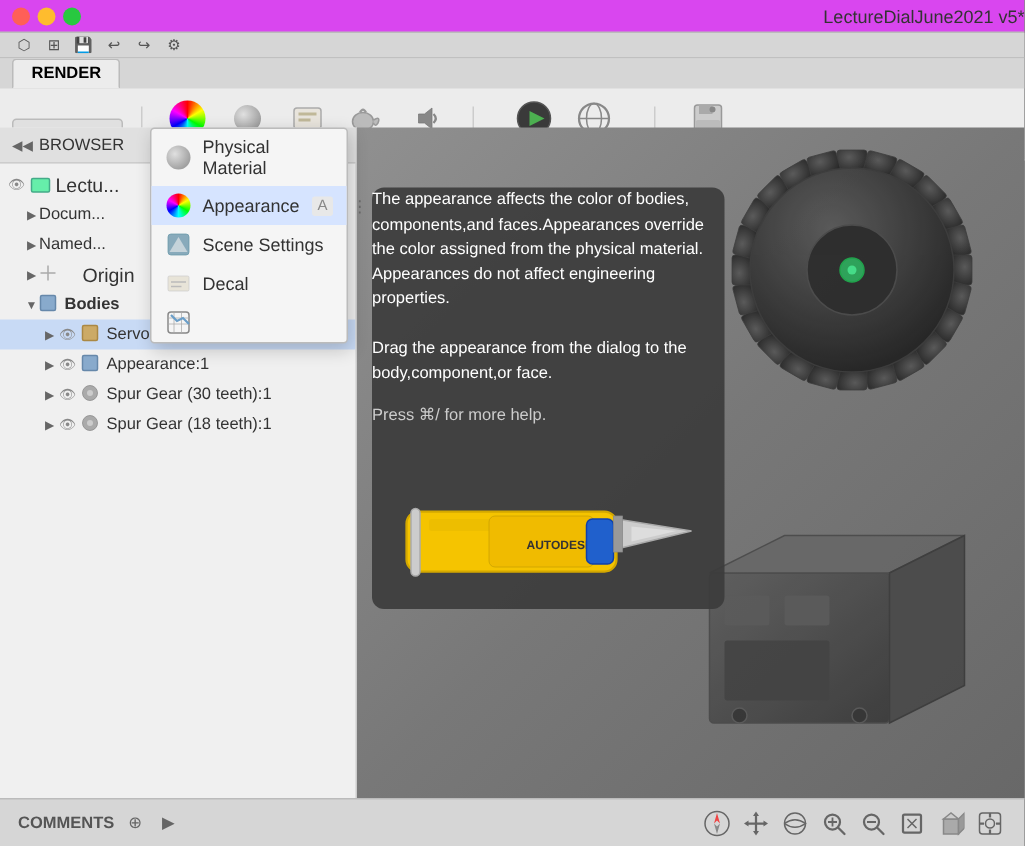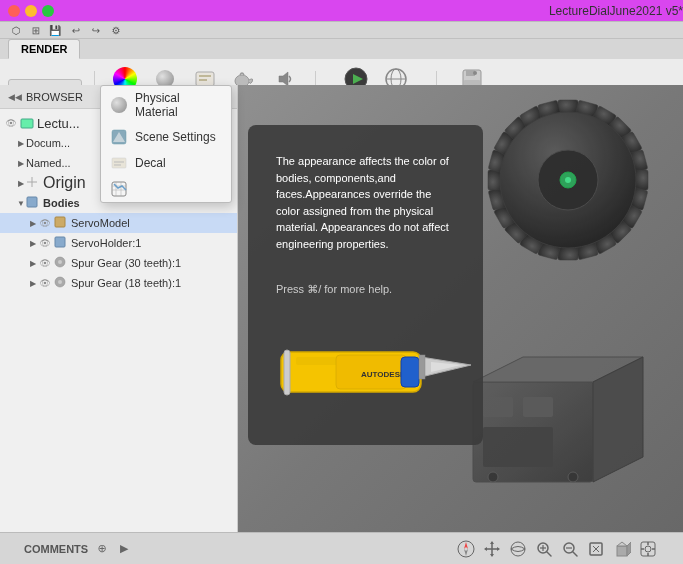--- a/index.html
+++ b/index.html
@@ -222,21 +222,21 @@
     }
 
     
     #appearance-tooltip {
       position: absolute;
       top: 40px;
       left: 10px;
       width: 235px;
       background: rgba(60,60,60,0.92);
       border-radius: 8px;
-      padding: 28px;
+      padding: 0;
       color: #fff;
       font-size: 11px;
       line-height: 1.5;
     }
     #appearance-tooltip .tooltip-body {
       margin-bottom: 12px;
     }
     #appearance-tooltip .tooltip-footer {
       font-size: 11px;
       color: #ccc;
@@ -282,21 +282,21 @@
     #status-bar {
       position: absolute;
       bottom: 0;
       left: 0;
       right: 0;
       height: 32px;
       background: #d6d6d6;
       border-top: 1px solid #bbb;
       display: flex;
       align-items: center;
-      padding: 0 24px;
+      padding: 0 12px;
     }
     #comments-section {
       display: flex;
       align-items: center;
       gap: 6px;
       flex: 1;
     }
     .comments-label {
       font-size: 11px;
       color: #555;
@@ -526,21 +526,21 @@
 
     <div class="tree-item">
       <div class="tree-indent"></div>
       <div class="tree-arrow">▶</div>
       <div class="tree-icon">
         <svg width="12" height="12" viewBox="0 0 12 12">
           <line x1="6" y1="1" x2="6" y2="11" stroke="#aaa" stroke-width="1"></line>
           <line x1="1" y1="6" x2="11" y2="6" stroke="#aaa" stroke-width="1"></line>
         </svg>
       </div>
-      <span style="font-size:16px;color:#333;">Origin</span>
+      <span style="font-size:13px;color:#333;margin-left:12px;">Origin</span>
     </div>
 
     <div class="tree-item">
       <div class="tree-indent"></div>
       <div class="tree-arrow">▼</div>
       <div class="tree-icon">
         <svg width="12" height="12" viewBox="0 0 12 12">
             <rect x="1" y="1" width="10" height="10" rx="1" fill="#88aacc" stroke="#6688aa" stroke-width="1"></rect>
           </svg>
       </div>
@@ -563,21 +563,21 @@
     <div class="tree-item">
       <div class="tree-indent"></div>
       <div class="tree-indent"></div>
       <div class="tree-arrow">▶</div>
       <div class="eye-icon">👁</div>
       <div class="tree-icon">
         <svg width="12" height="12" viewBox="0 0 12 12">
             <rect x="1" y="1" width="10" height="10" rx="1" fill="#88aacc" stroke="#6688aa" stroke-width="1"></rect>
           </svg>
       </div>
-      <span style="font-size:11px;color:#333;">ServoHolder:1</span>
+      <span style="font-size:11px;color:#333;">Appearance:1</span>
     </div>
 
     <div class="tree-item">
       <div class="tree-indent"></div>
       <div class="tree-indent"></div>
       <div class="tree-arrow">▶</div>
       <div class="eye-icon">👁</div>
       <div class="tree-icon">
         <svg width="12" height="12" viewBox="0 0 12 12">
             <circle cx="6" cy="6" r="5" fill="#aaa" stroke="#888" stroke-width="0.5"></circle>
@@ -669,20 +669,21 @@
       <rect x="20" y="75" width="70" height="40" fill="#3a3a3a" rx="2"></rect>
 
       <circle cx="30" cy="125" r="5" fill="#2a2a2a" stroke="#555" stroke-width="1"></circle>
       <circle cx="110" cy="125" r="5" fill="#2a2a2a" stroke="#555" stroke-width="1"></circle>
     </svg>
 
     <div id="appearance-tooltip">
       <div class="tooltip-body">
         <p>The appearance affects the color of bodies, components,and faces.Appearances override the color assigned from the physical material. Appearances do not affect engineering properties.</p>
         <br>
+        <p>Drag the appearance from the dialog to the body,component,or face.</p>
       </div>
       <div class="tooltip-footer">
         <span>Press ⌘/ for more help.</span>
       </div>
 
       <svg width="200" height="110" viewBox="0 0 200 110" style="display:block;margin:10px auto 0;">
 
         <rect x="5" y="45" width="140" height="40" rx="8" fill="#f5c400" stroke="#d4a800" stroke-width="1.5"></rect>
 
         <rect x="20" y="50" width="110" height="8" rx="2" fill="#e6b800" opacity="0.5"></rect>
@@ -706,20 +707,28 @@
 
 <div id="setup-menu">
 
   <div class="menu-item">
     <div class="menu-icon">
       <div style="width:16px;height:16px;border-radius:50%;background:radial-gradient(circle at 35% 35%, #e0e0e0, #888);"></div>
     </div>
     <span>Physical Material</span>
   </div>
 
+  <div class="menu-item highlighted">
+    <div class="menu-icon">
+      <div class="color-wheel" style="width:16px;height:16px;border-radius:50%;background:conic-gradient(red, yellow, lime, cyan, blue, magenta, red);"></div>
+    </div>
+    <span>Appearance</span>
+    <span class="menu-badge">A</span>
+    <span style="margin-left:4px;font-size:11px;color:#666;">⋮</span>
+  </div>
 
   <div class="menu-item">
     <div class="menu-icon">
       <svg width="16" height="16" viewBox="0 0 16 16">
         <rect x="1" y="1" width="14" height="14" rx="2" fill="#8ab" stroke="#6898aa" stroke-width="0.5"></rect>
         <polygon points="8,3 14,13 2,13" fill="#eee" opacity="0.6"></polygon>
       </svg>
     </div>
     <span>Scene Settings</span>
   </div>

